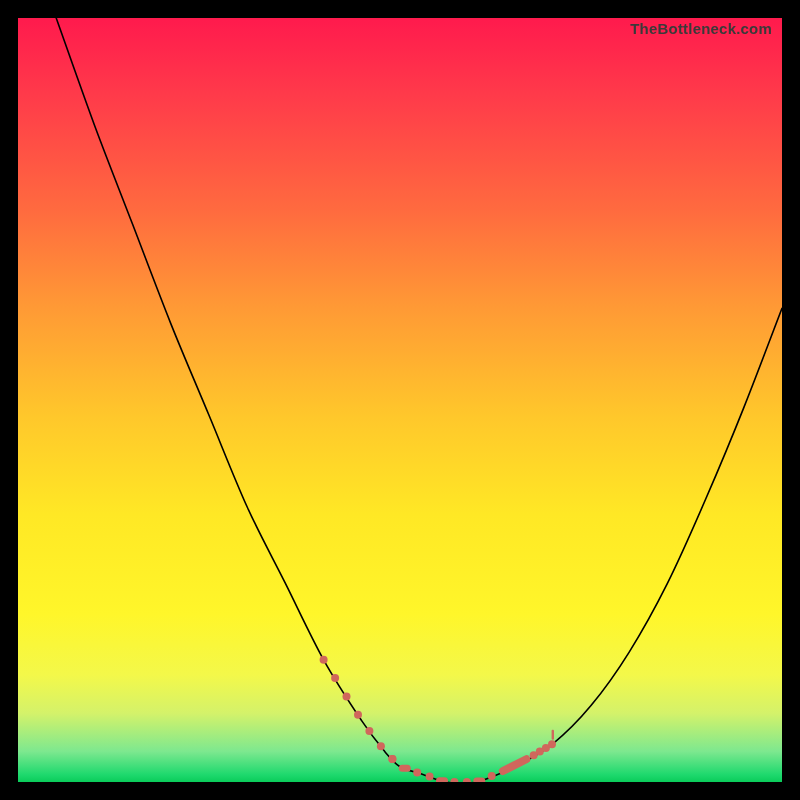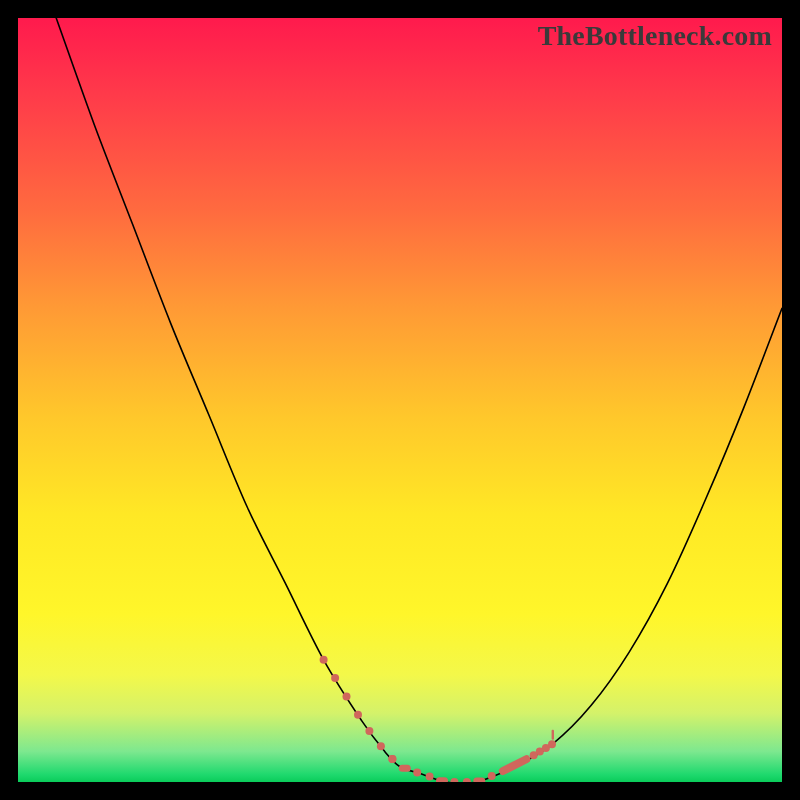--- a/index.html
+++ b/index.html
@@ -27,22 +27,22 @@
       #f3f84a 86%,
       #d4f26a 91%,
       #7de88f 96%,
       #1fd96e 99%,
       #0acc5a 100%);
   }
   .watermark {
     position: absolute;
     top: 2px;
     right: 10px;
-    font-family: Liberation Serif, serif;
-    font-size: 28px;
+    font-family: Liberation Sans, sans-serif;
+    font-size: 15px;
     font-weight: bold;
     color: #3a3a3a;
     letter-spacing: 0.2px;
     pointer-events: none;
   }
   svg.curve {
     position: absolute;
     left: 0;
     top: 0;
     width: 764px;

